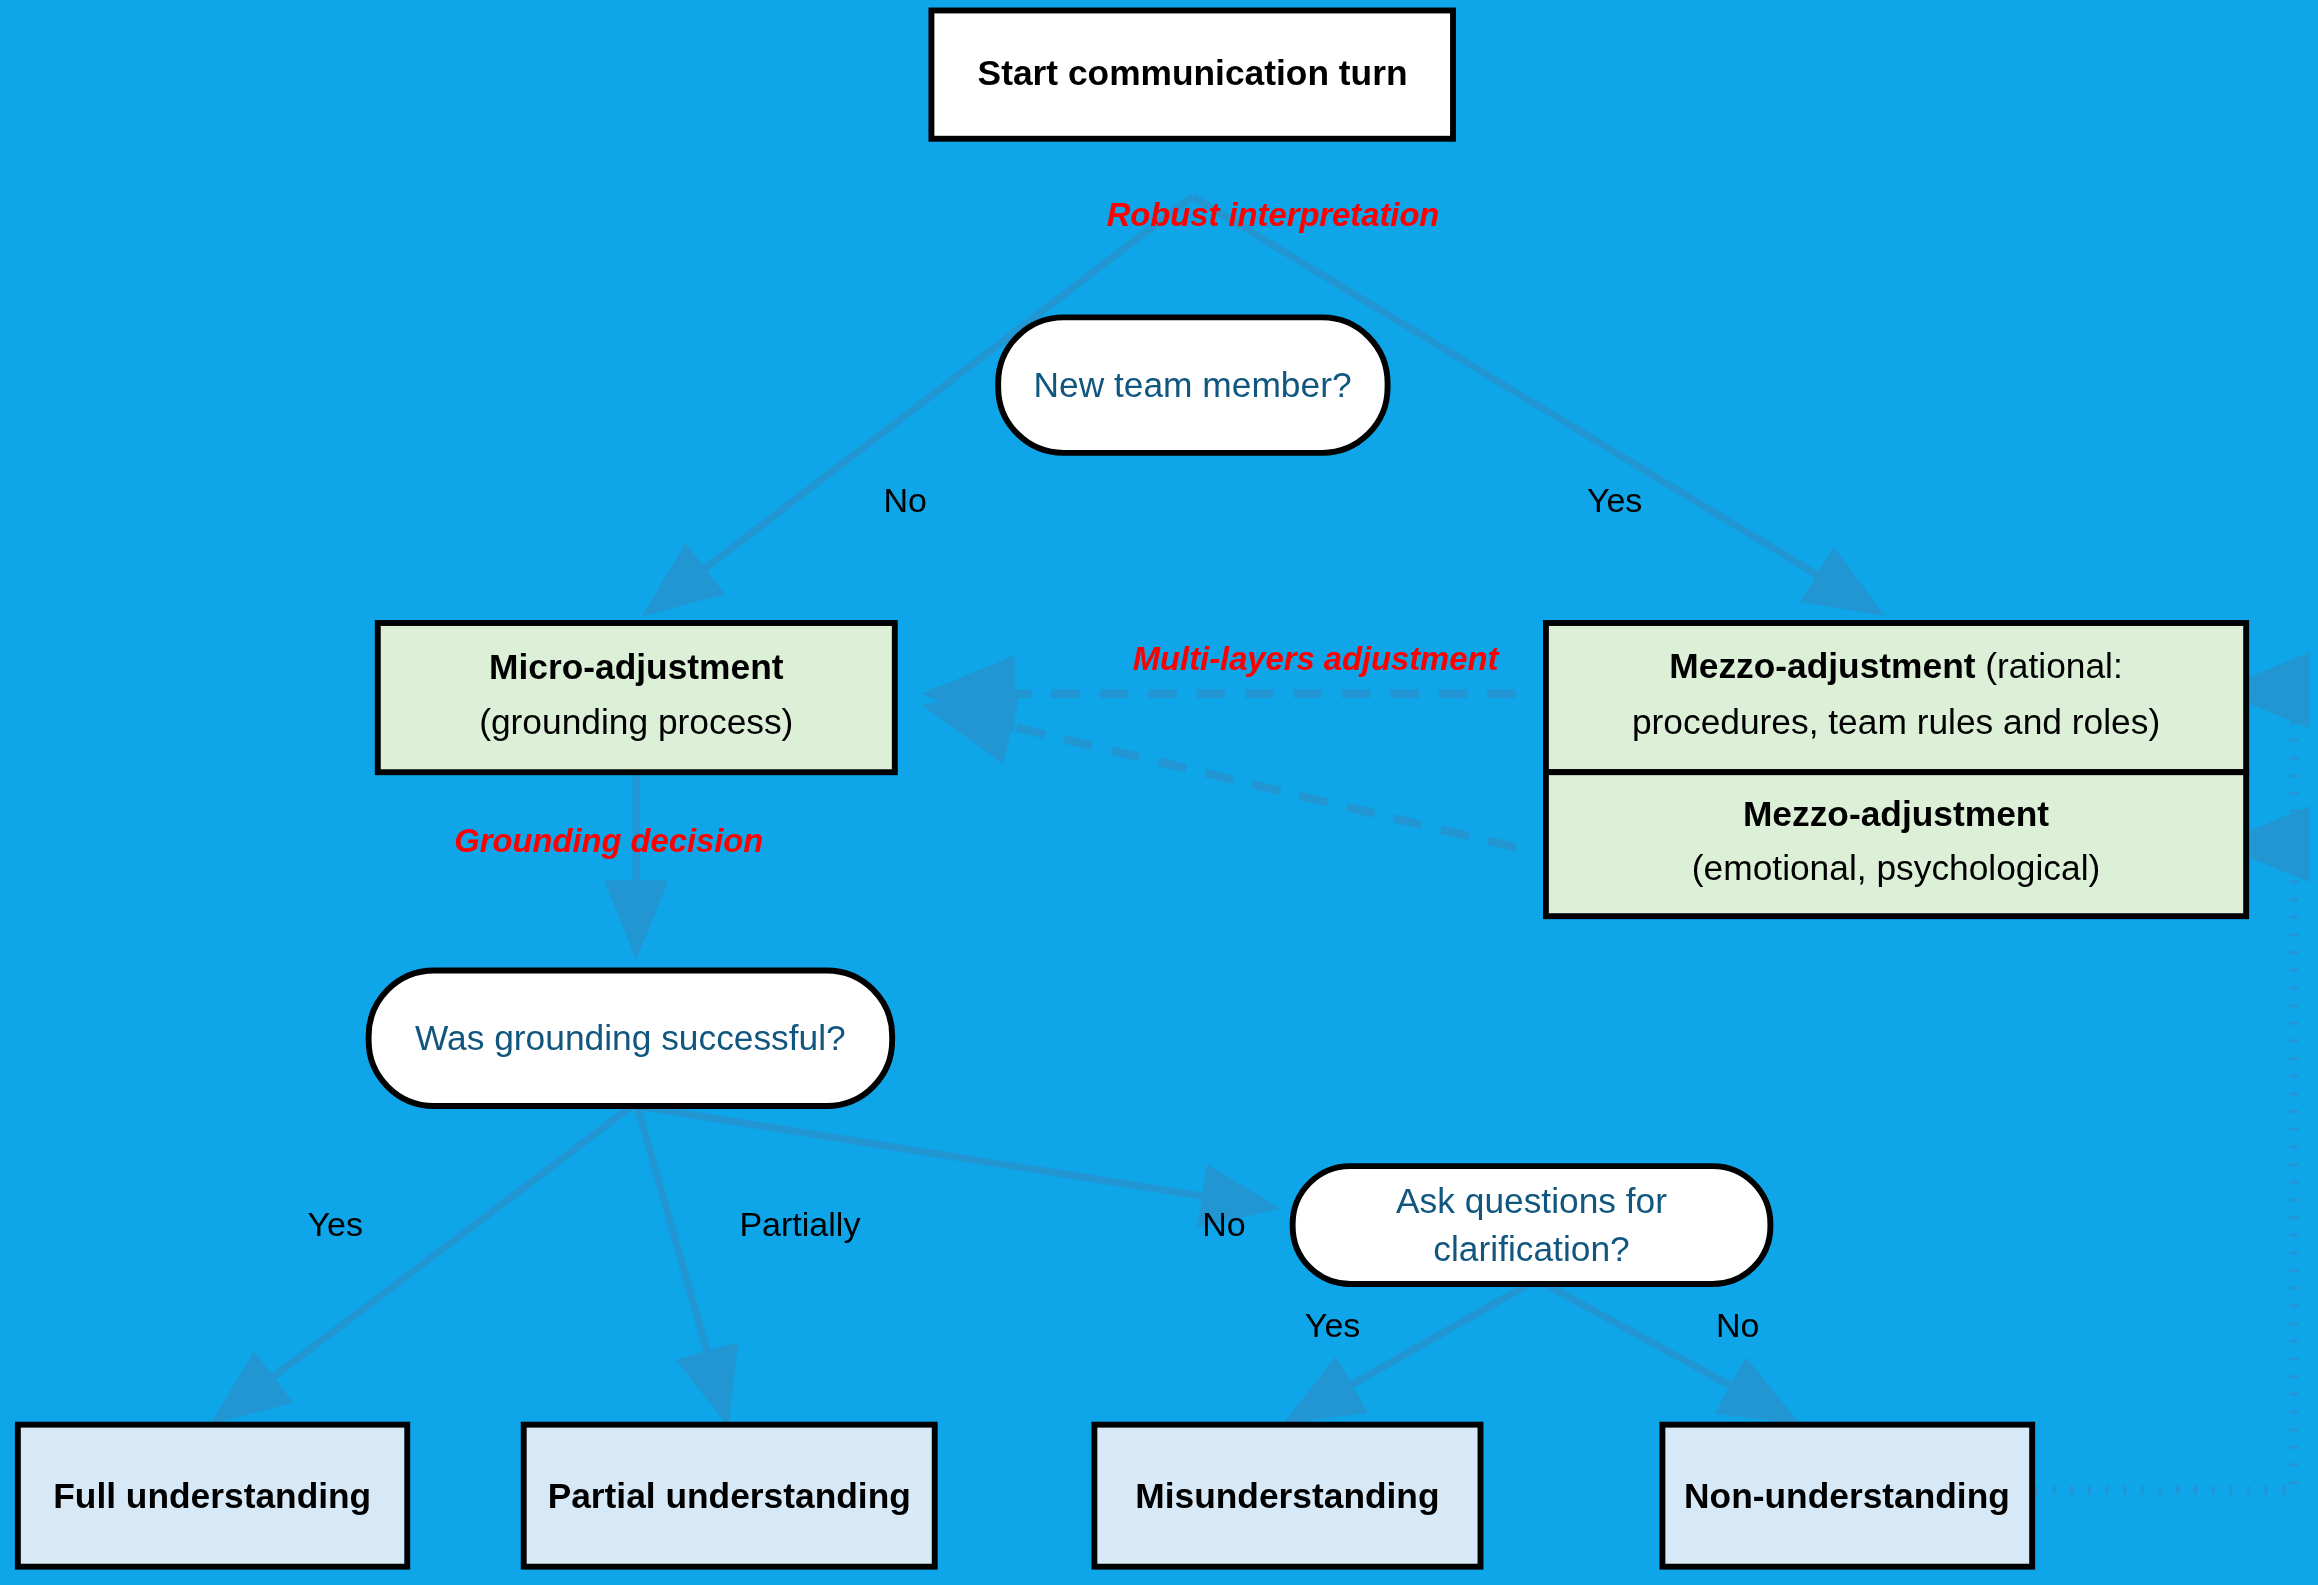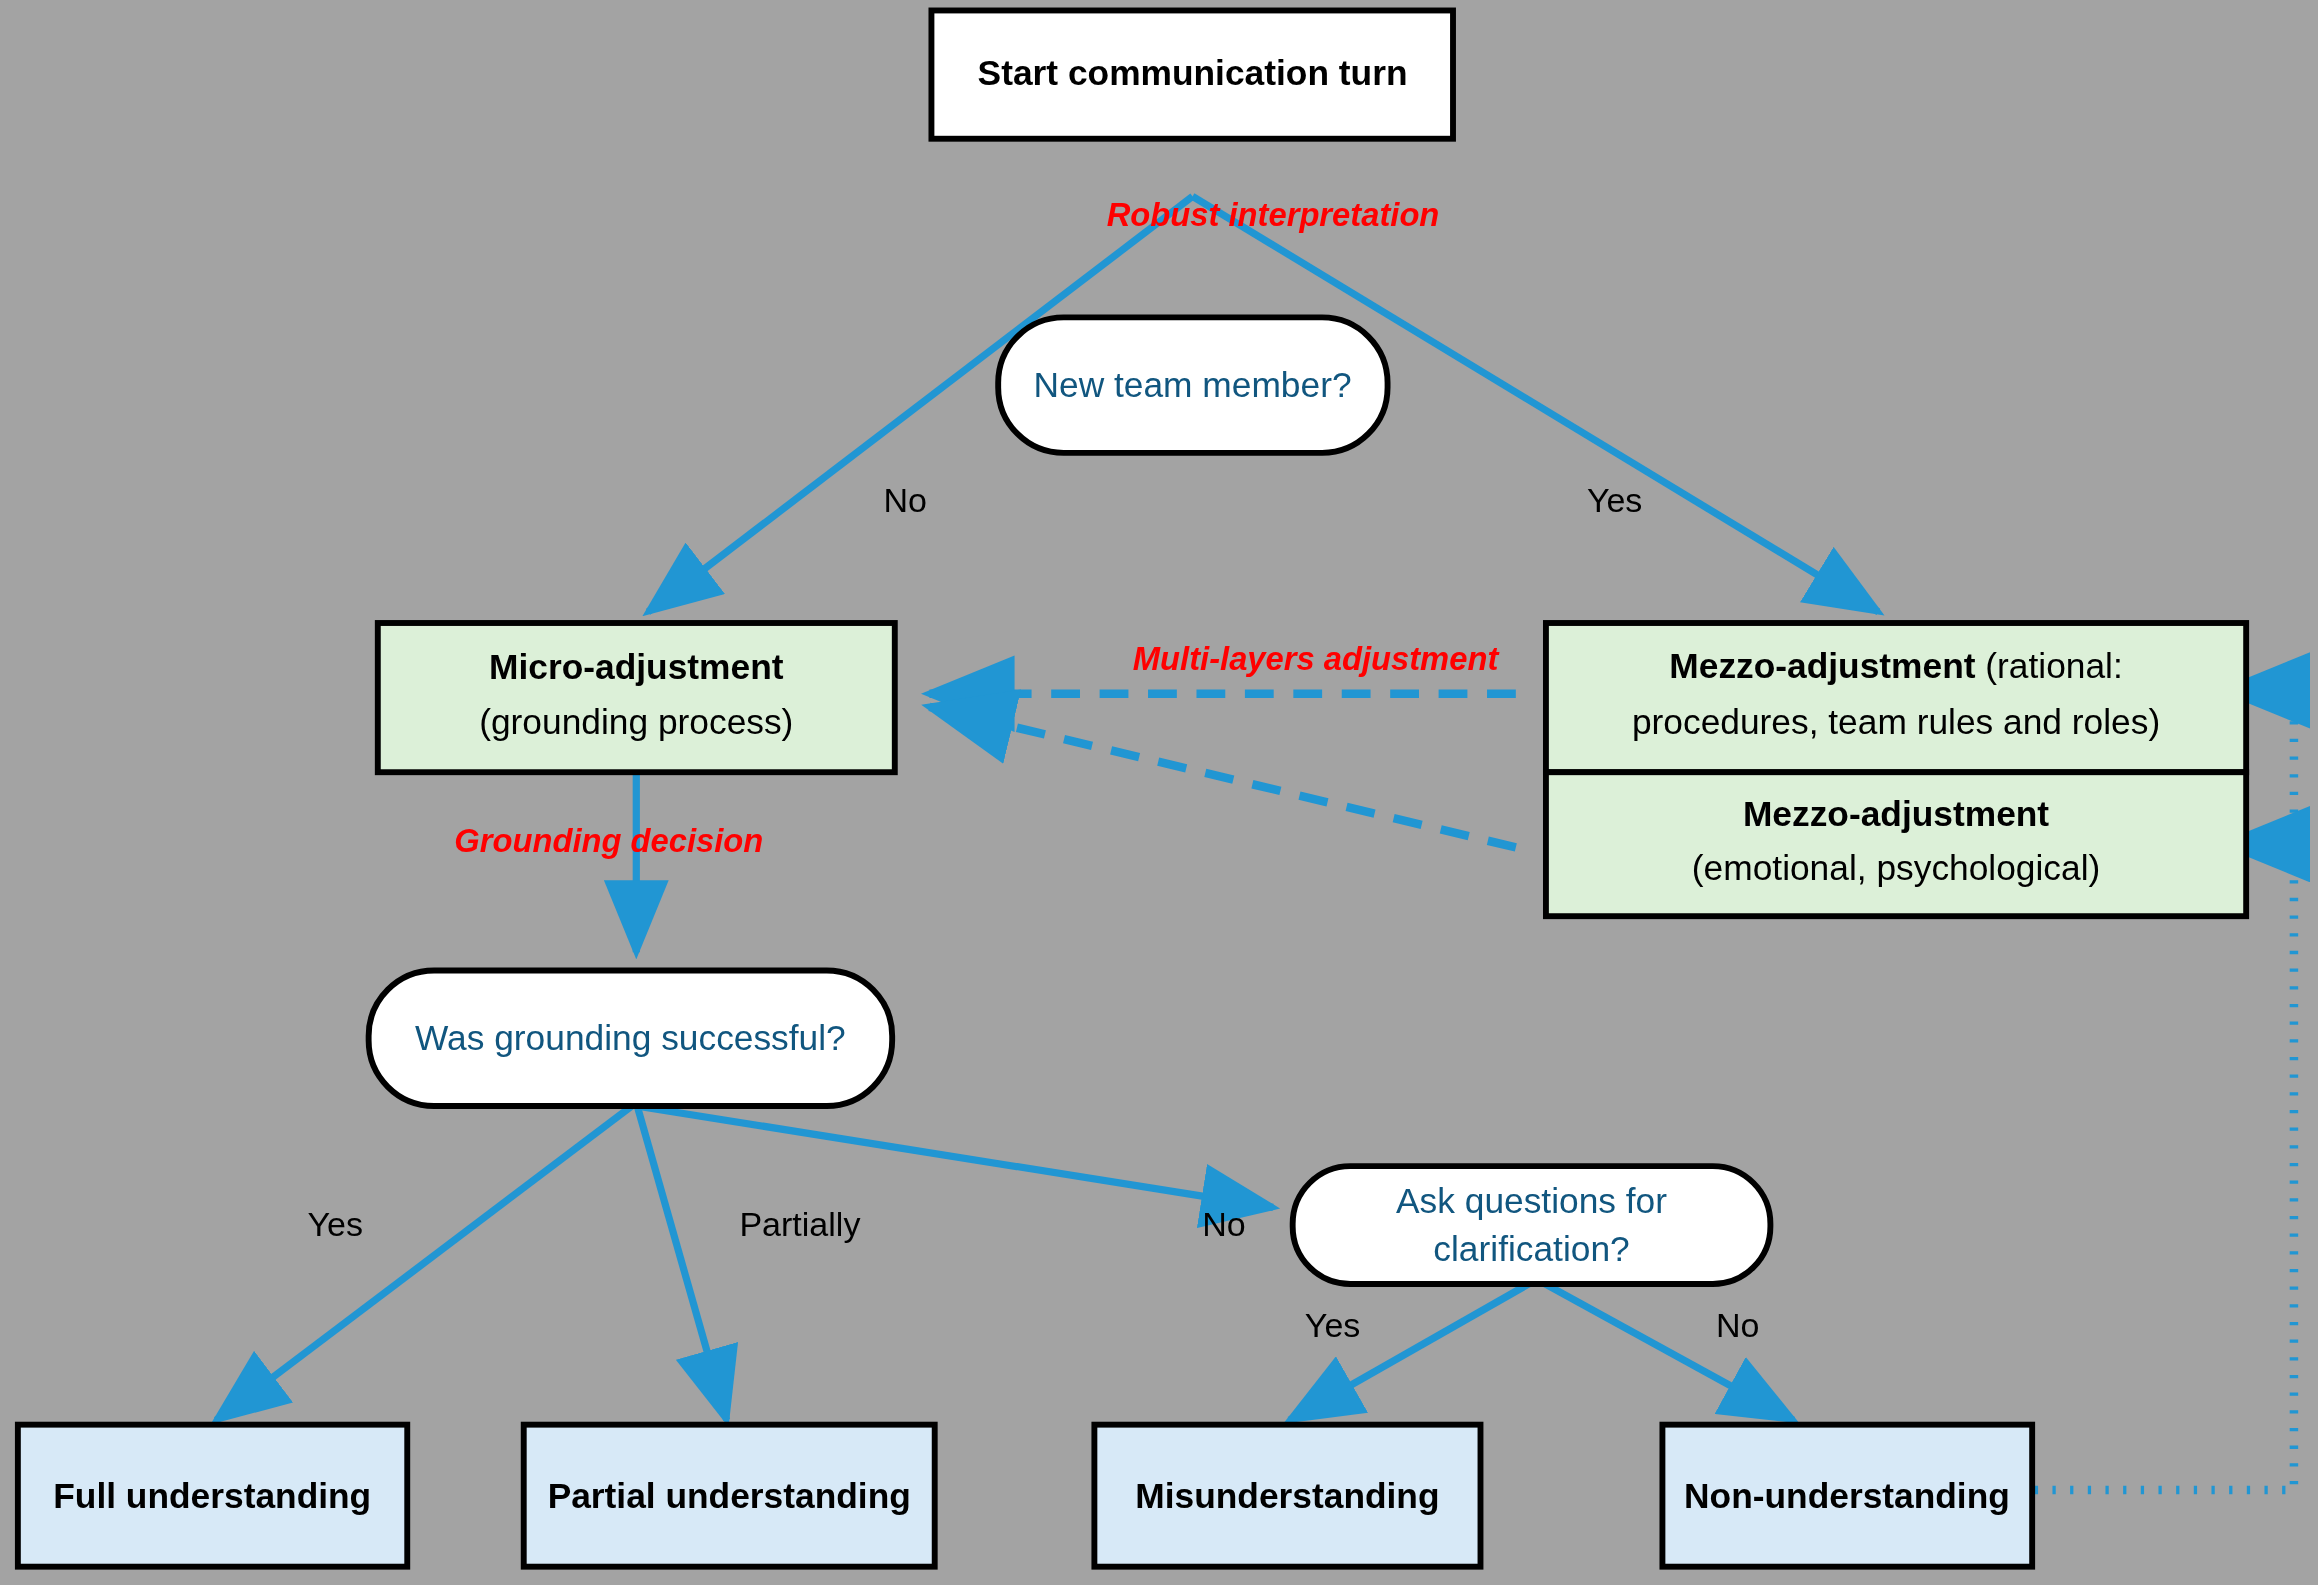--- a/index.html
+++ b/index.html
@@ -4,21 +4,21 @@
 <style>
   html, body {
     margin: 0;
     padding: 0;
     background: #ffffff;
   }
   #canvas {
     position: relative;
     width: 2319px;
     height: 1585px;
-    background: #a3a3a3;
+    background: #0ea5e9;
     font-family: "Liberation Sans", sans-serif;
   }
   svg.flow {
     position: absolute;
     top: 0;
     left: 0;
     width: 2319px;
     height: 1585px;
     overflow: visible;
   }

